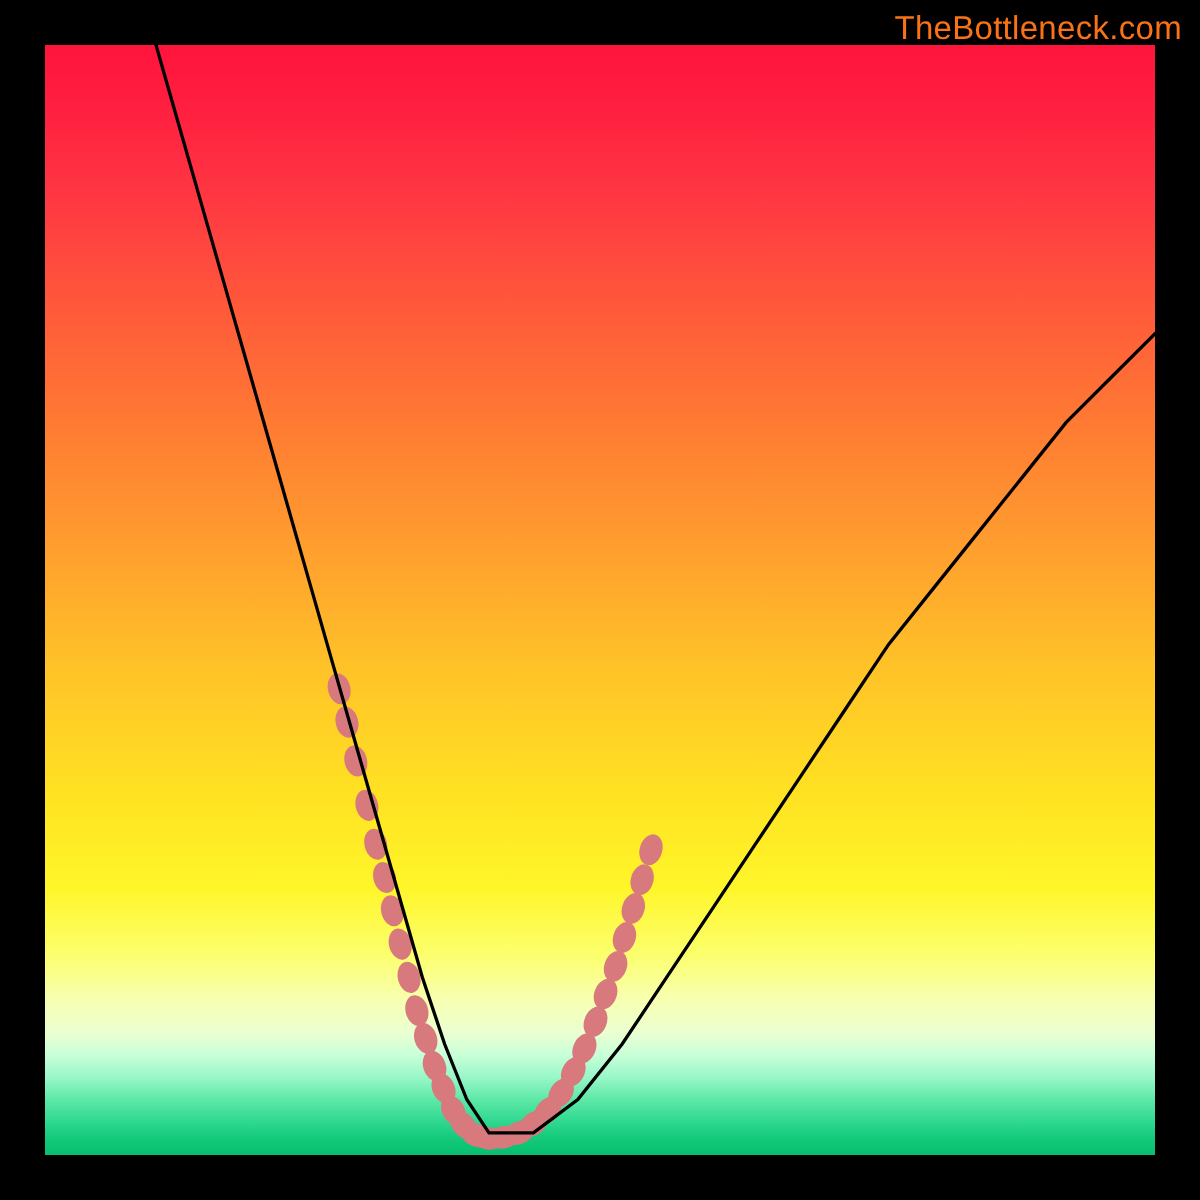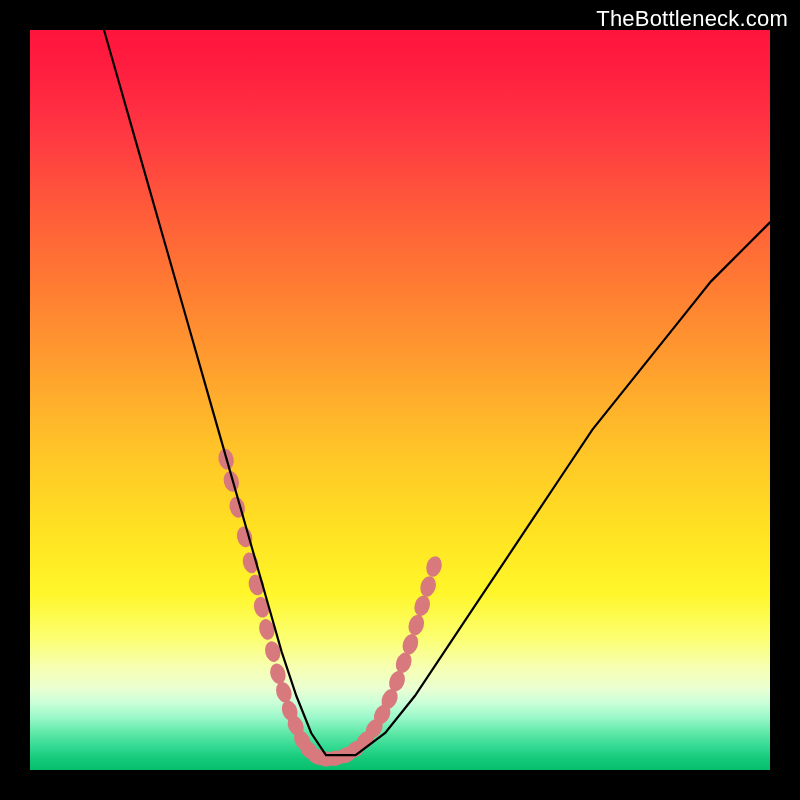--- a/index.html
+++ b/index.html
@@ -52,21 +52,21 @@
       #5ee8a7 95%,
       #2fd890 97%,
       #14c97a 98.5%,
       #06bf6d 100%
     );
   }
   .watermark {
     position: absolute;
     top: 6px;
     right: 12px;
-    color: #ffffff;
+    color: #f97316;
     font-size: 22px;
     font-weight: 500;
     letter-spacing: 0.2px;
     z-index: 50;
   }
   svg.curve {
     position: absolute;
     left: 0;
     top: 0;
     width: 740px;

